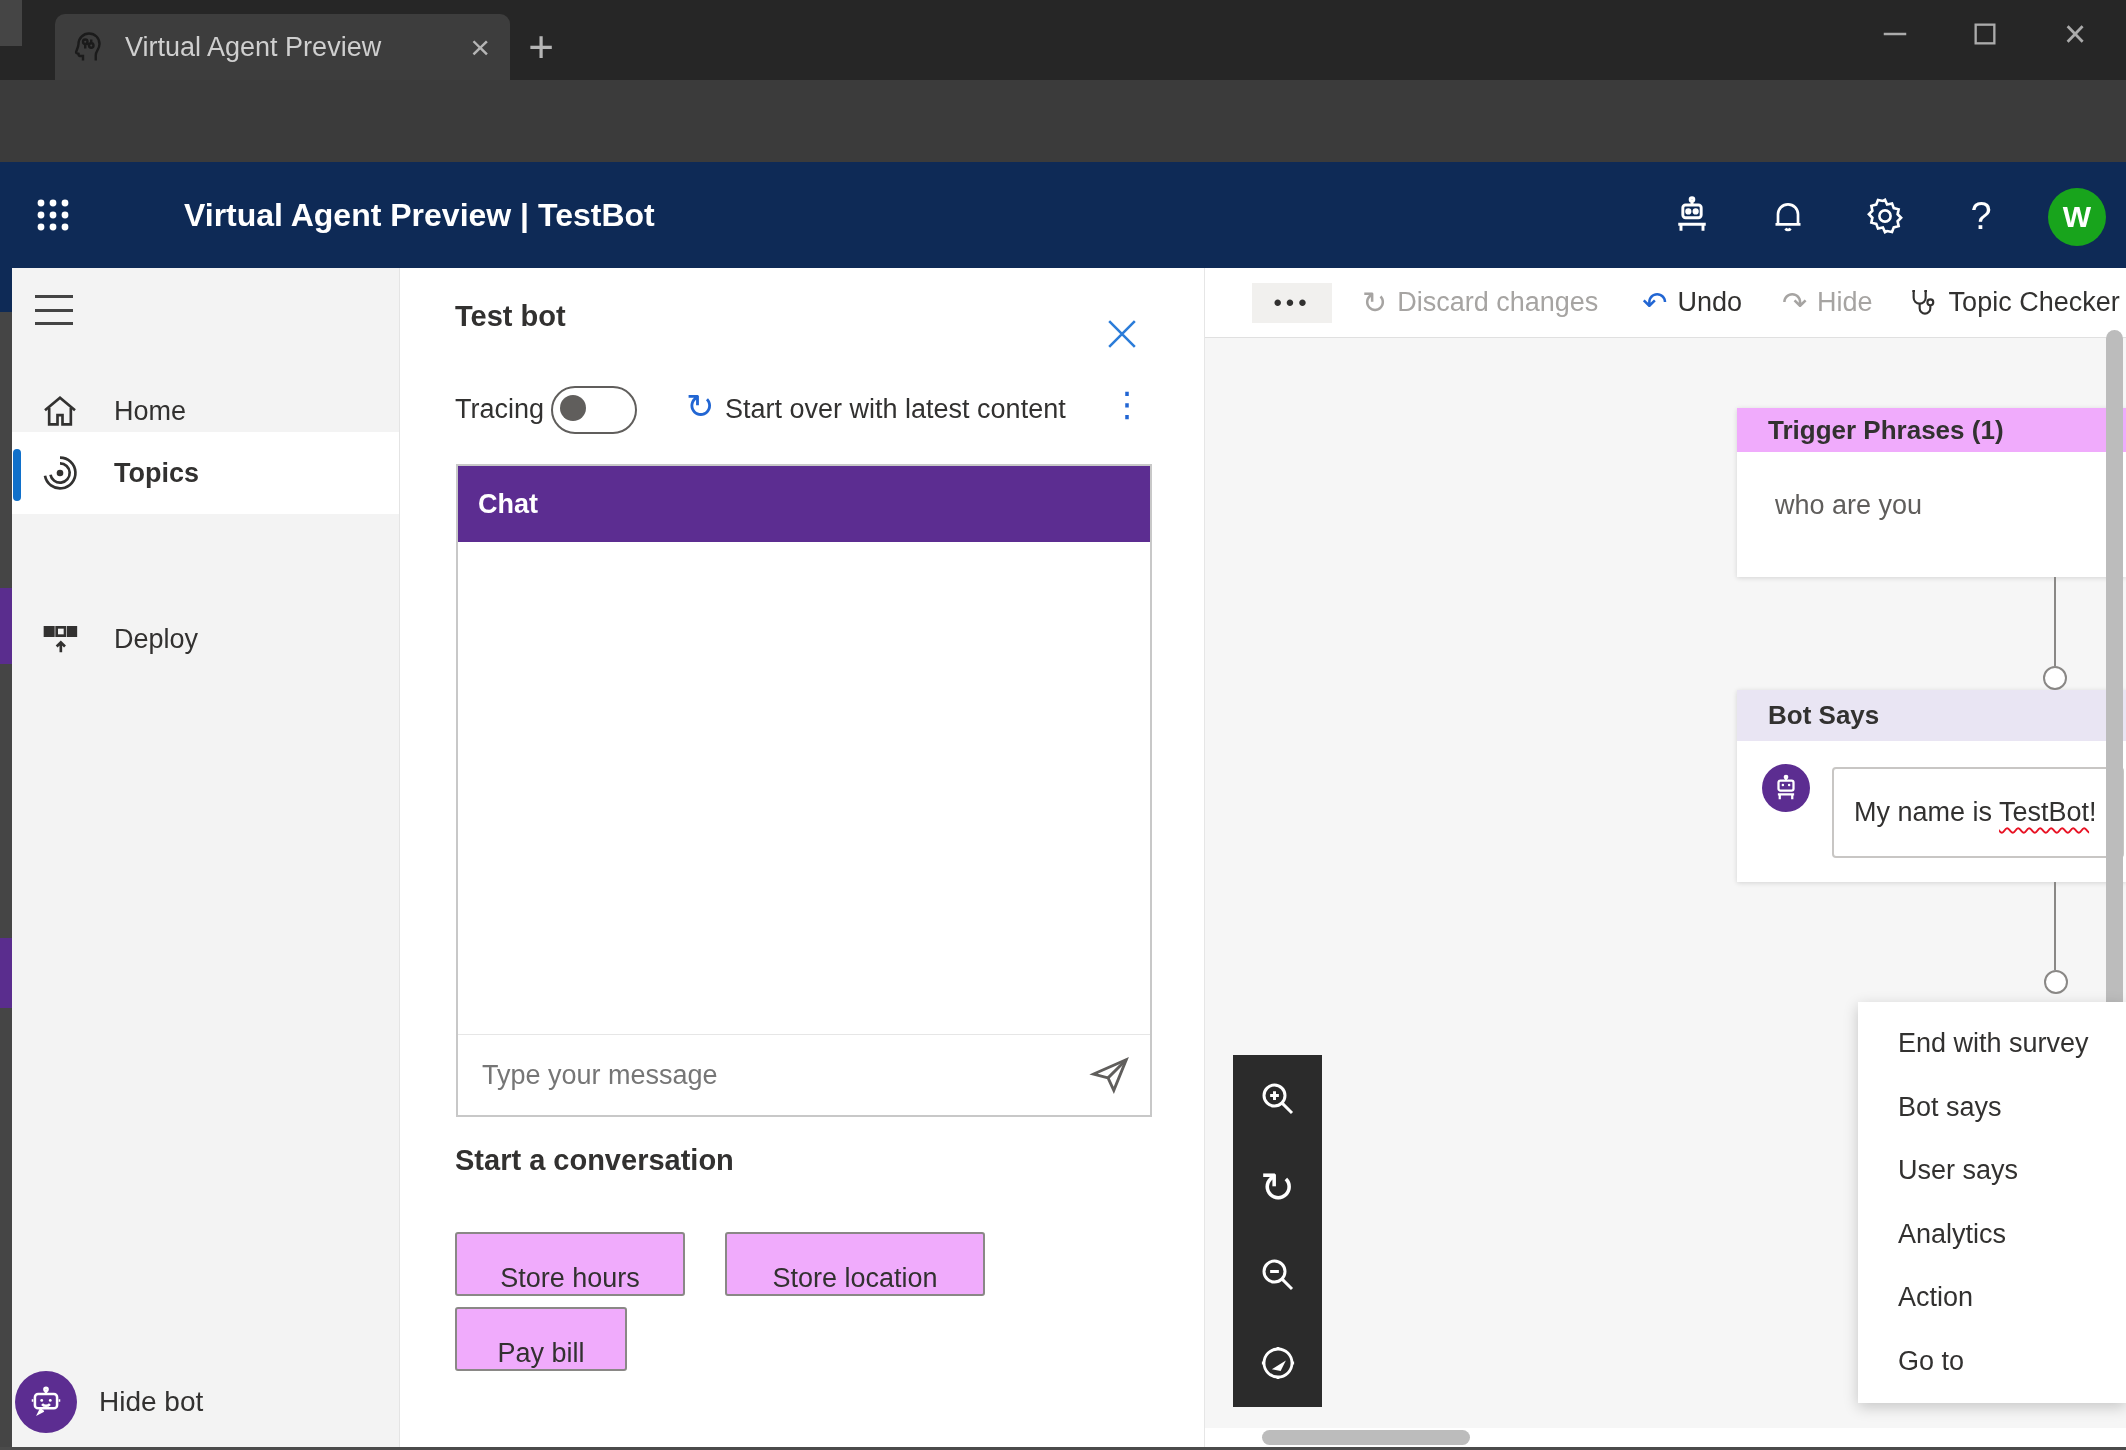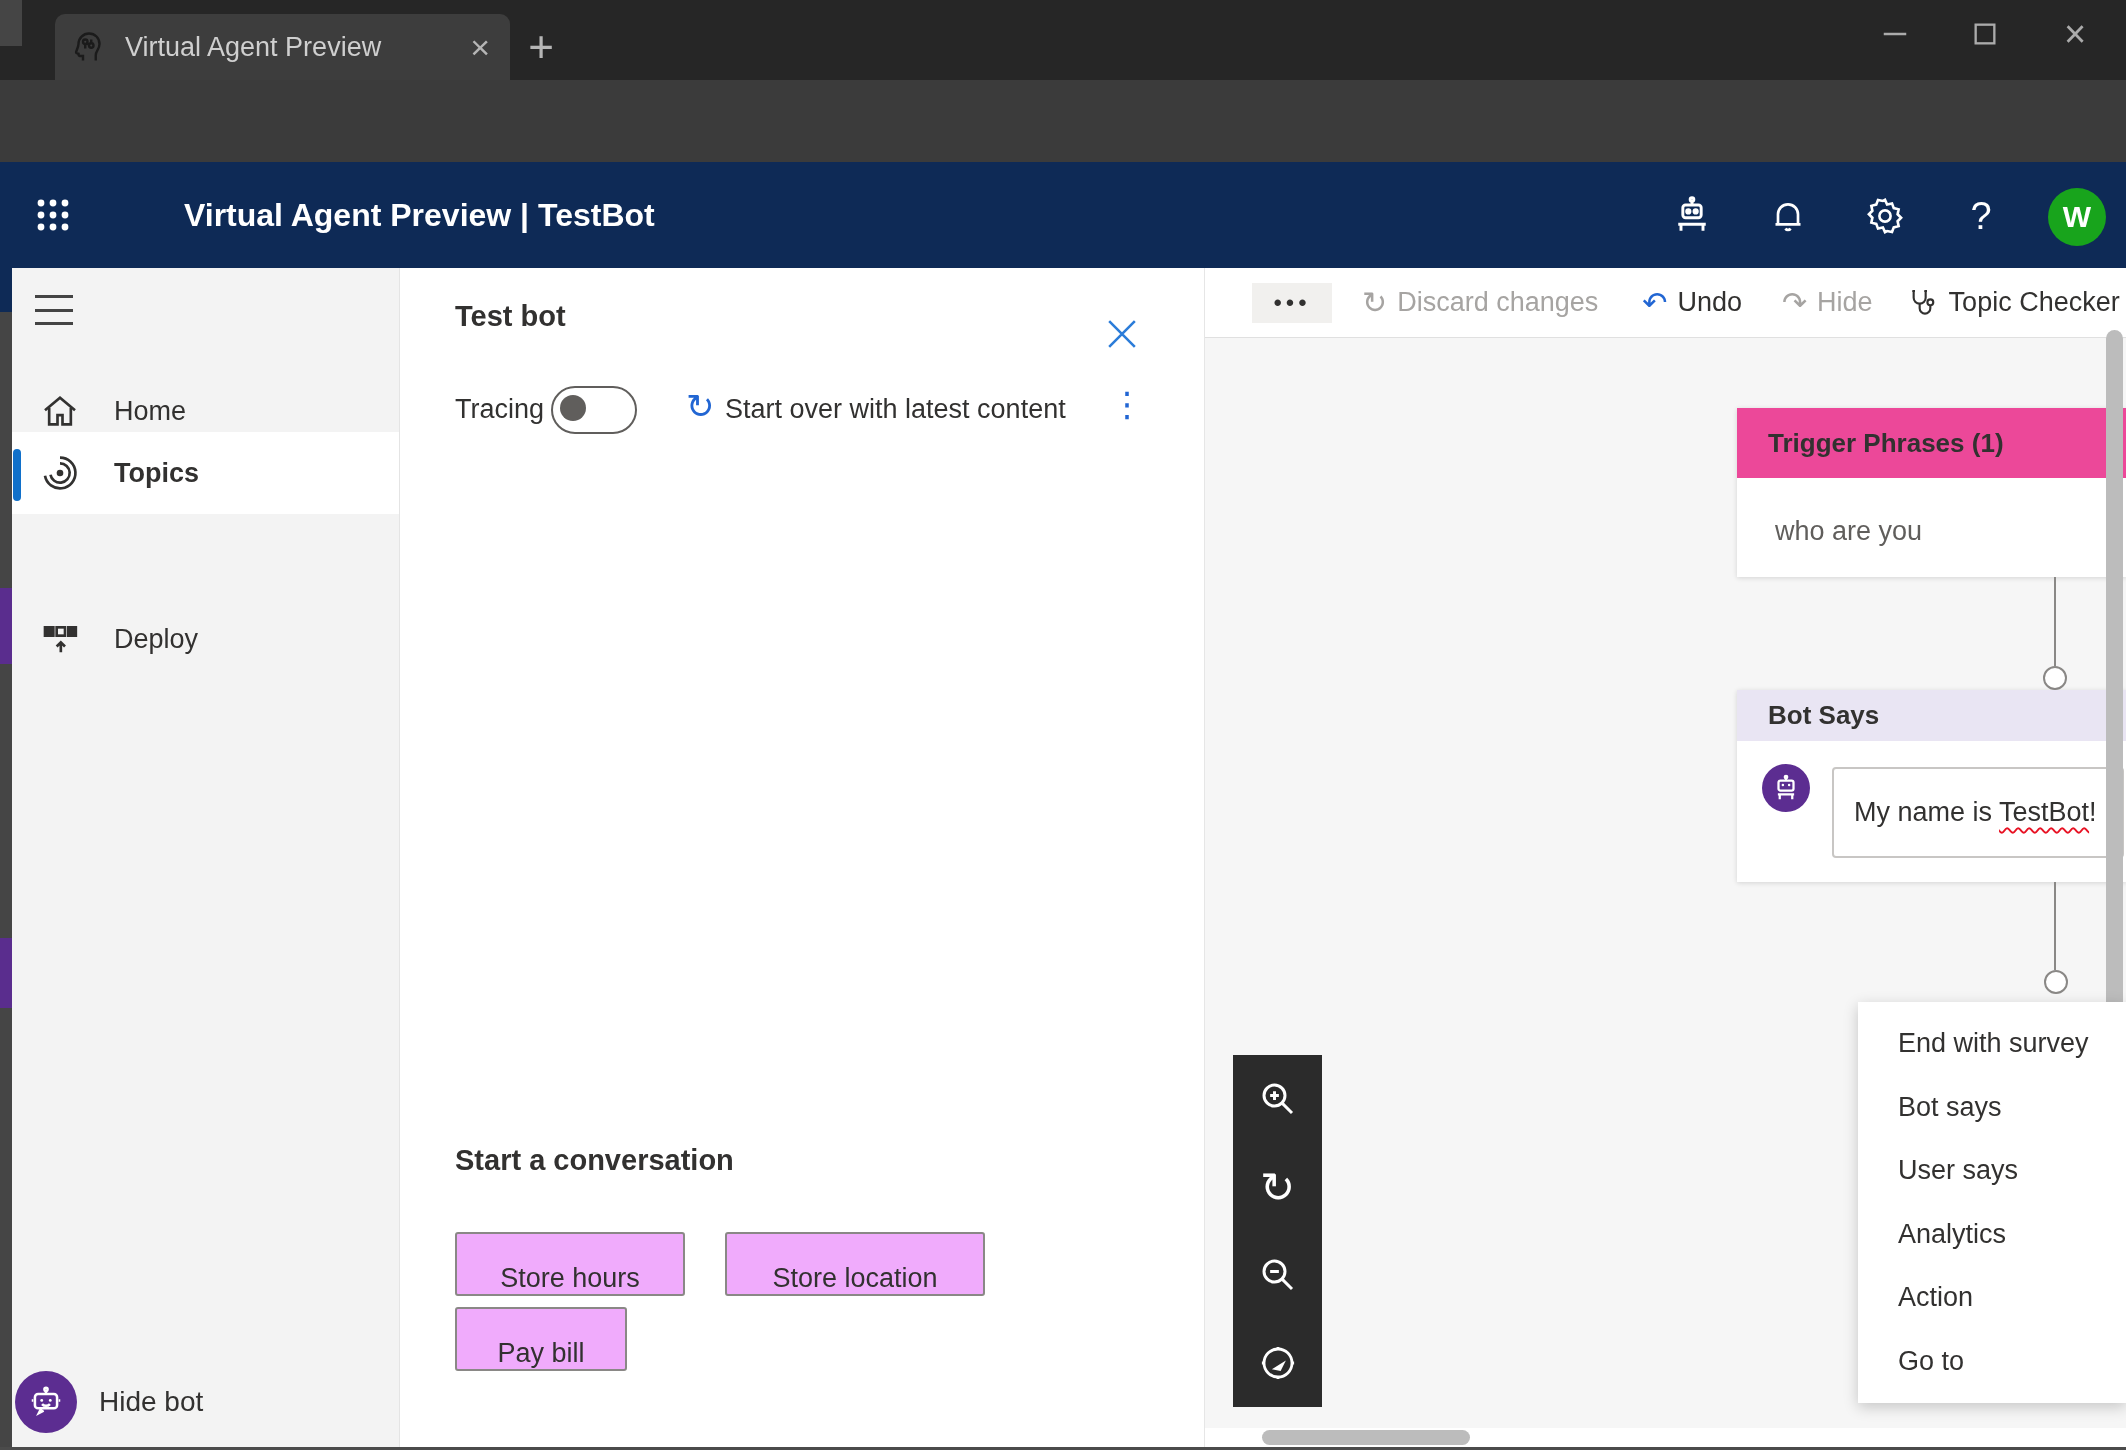--- a/index.html
+++ b/index.html
@@ -276,20 +276,34 @@
   </div>
 
   <div class="abs trace-lbl">Tracing</div>
   <div class="abs toggle">
       <div class="knob"></div>
     </div>
   <div class="abs startover-ic">↻</div>
   <div class="abs startover-lbl">Start over with latest content</div>
   <div class="abs kebab">⋮</div>
 
+  <div class="abs chatcard">
+    <div class="chathdr">
+      <span>Chat</span>
+    </div>
+    <div class="chatinput">
+      <input type="text" placeholder="Type your message" style="">
+      <span class="send">
+        <svg width="46" height="46" viewBox="0 0 24 24" fill="none" stroke="currentColor" stroke-width="1.5">
+          <path d="M4 11.5L21 4l-6.5 16-3-6.5L4 11.5z"></path>
+            <path d="M11.5 13.5L21 4"></path>
+        </svg>
+      </span>
+    </div>
+  </div>
 
   <div class="abs conv-h">Start a conversation</div>
   <div class="abs sugg" style="left:455px;top:1232px;width:230px">
     <span>Store hours</span>
   </div>
   <div class="abs sugg" style="left:725px;top:1232px;width:260px">
     <span>Store location</span>
   </div>
   <div class="abs sugg" style="left:455px;top:1307px;width:172px">
     <span>Pay bill</span>
@@ -318,21 +332,21 @@
             <circle cx="17.5" cy="11.5" r="2.2"></circle>
         </svg>
       </span>
       <span>Topic Checker</span>
     </div>
   </div>
 
   <div class="abs canvasbg"></div>
 
   <div class="node" style="left:1737px;top:408px;width:389px;height:169px">
-    <div class="node-hdr" style="height:70px;background:#ec4899">
+    <div class="node-hdr" style="height:44px;background:#f0abfc">
       <span style="margin-left:31px">Trigger Phrases (1)</span>
     </div>
     <div style="display:flex;align-items:center;height:107px">
       <span style="margin-left:38px;font-size:27px;color:#605e5c">who are you</span>
     </div>
   </div>
   <div class="abs connector-line" style="left:2054px;top:577px;height:89px"></div>
   <div class="abs connector-circle" style="left:2043px;top:666px"></div>
 
   <div class="node" style="left:1737px;top:690px;width:389px;height:192px">

